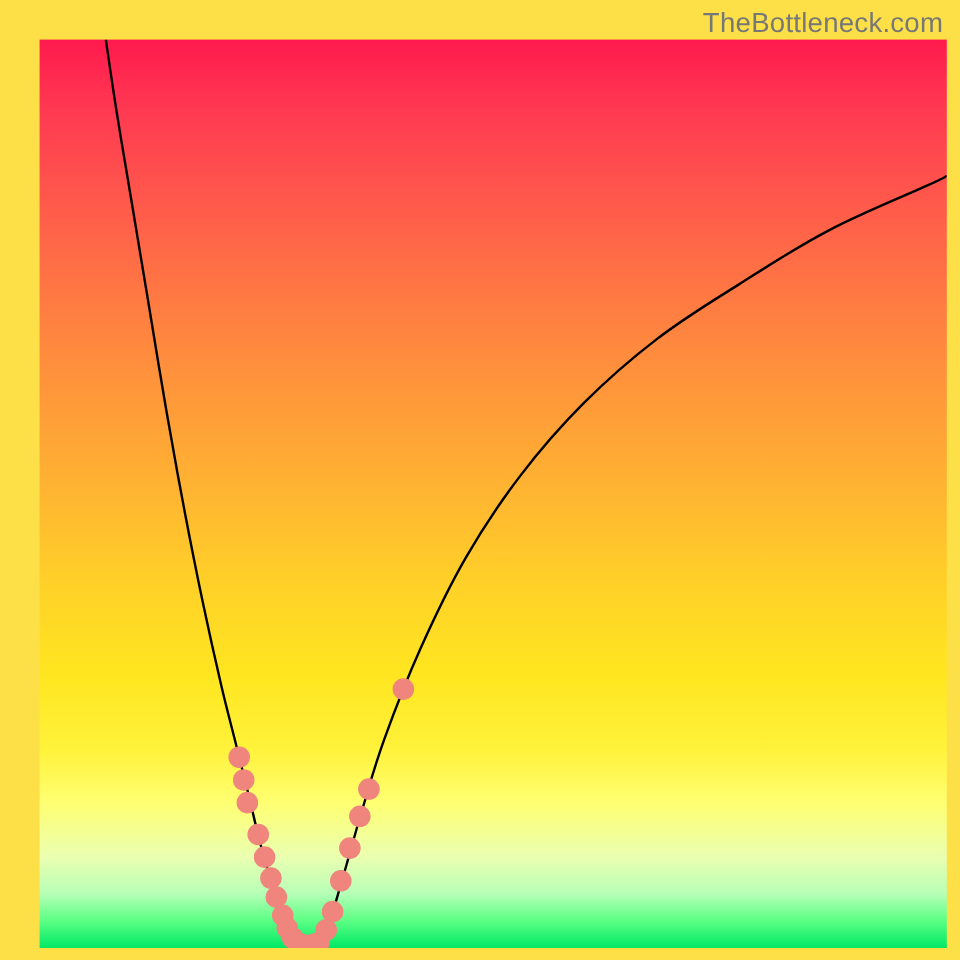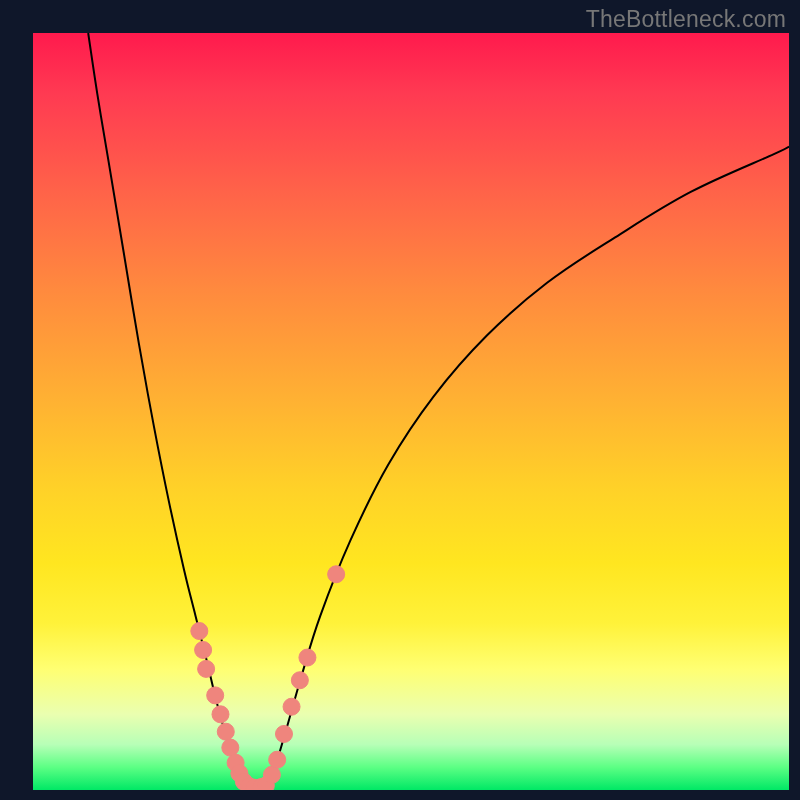--- a/index.html
+++ b/index.html
@@ -8,21 +8,21 @@
     width: 800px;
     height: 800px;
     overflow: hidden;
     background: #000;
     font-family: Arial, Helvetica, sans-serif;
   }
   .frame {
     position: absolute;
     left: 0; top: 0;
     width: 800px; height: 800px;
-    background: #0f172a;
+    background: #fde047;
   }
   .plot-area {
     position: absolute;
     left: 33px;
     top: 33px;
     width: 756px;
     height: 757px;
     
     background: linear-gradient(
       to bottom,

